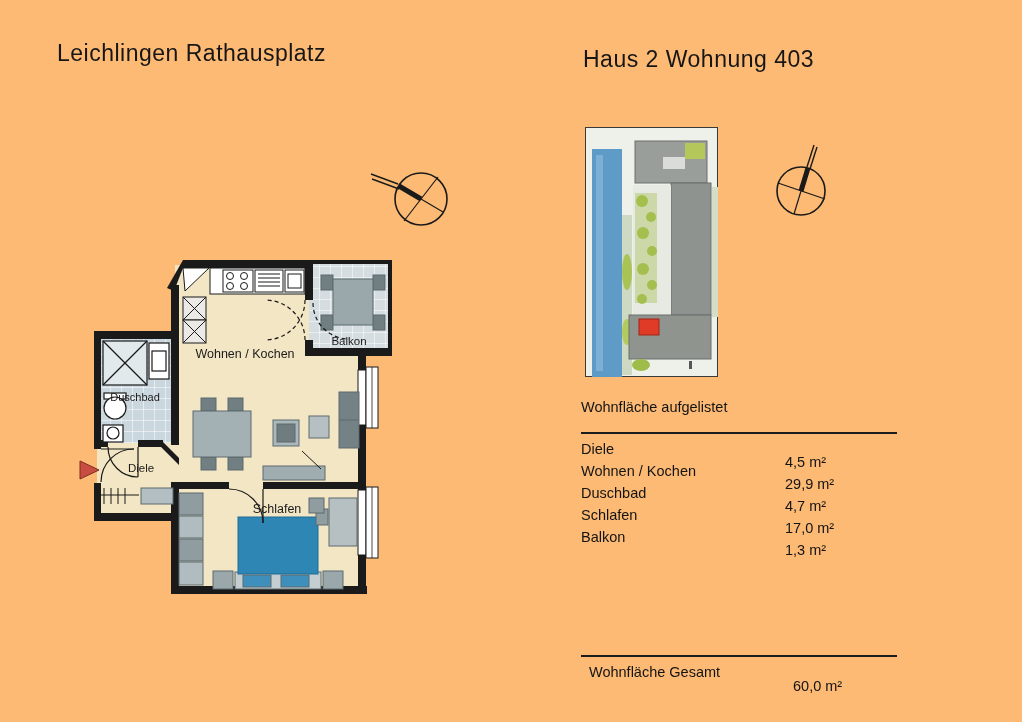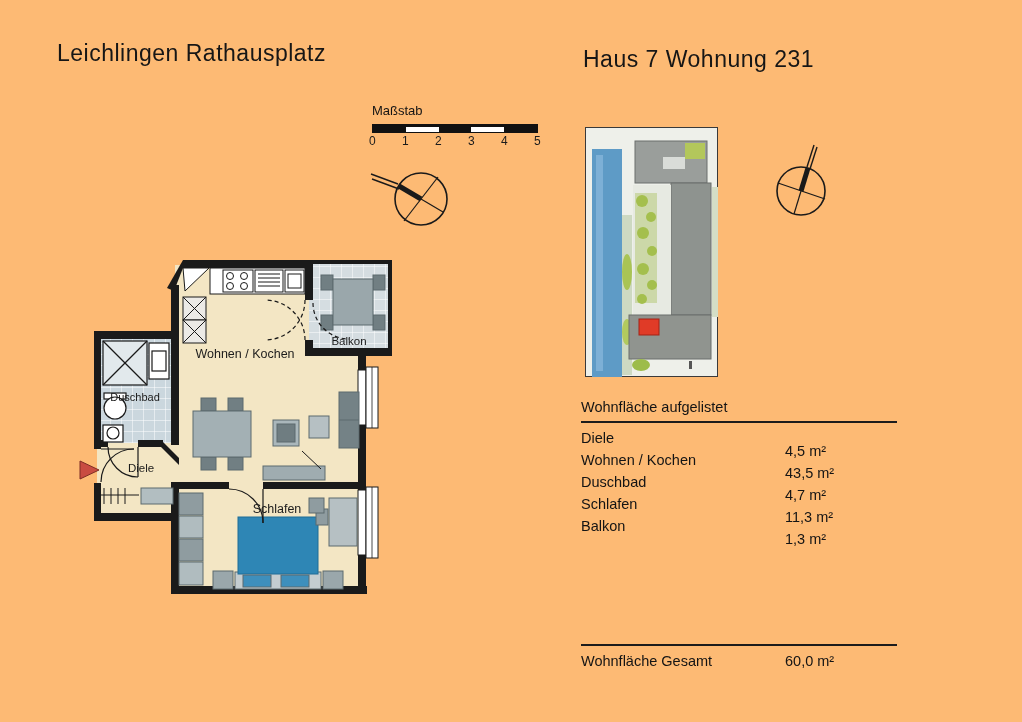--- a/index.html
+++ b/index.html
@@ -15,56 +15,38 @@
   #scalebar{position:absolute;left:372px;top:103px;width:180px;}
   #scalebar .lbl{font-size:13px;margin-bottom:6px;color:#141414;}
   #scalebar .bar{width:166px;height:9px;border:1px solid #111;border-top:3px solid #111;display:flex;}
   #scalebar .seg{flex:1 1 auto;}
   .seg.b{background:#111;}
   .seg.w{background:#fff;}
   #scalebar .ticks{position:relative;height:14px;margin-top:1px;font-size:12px;}
   #scalebar .ticks span{position:absolute;top:0;}
   
   #area-table{position:absolute;left:581px;top:399px;width:316px;font-size:14.5px;color:#141414;}
-  #area-table .tbl-title{margin-bottom:6px;}
+  #area-table .tbl-title{margin-bottom:17px;}
   #area-table .rule{height:2px;background:#1c1c1c;margin:0 0 7px 0;}
   #area-table .row{position:relative;height:22px;}
   #area-table .row .val{position:absolute;left:204px;top:0;margin-top:13px;}
   #area-table #total-rule{margin-top:104px;}
-  #area-table .total-row{position:relative;height:22px;margin-top:6px;}
-  #area-table .total-row .val{position:absolute;left:204px;top:0;}
+  #area-table .total-row{position:relative;height:22px;margin-top:6px;margin-left:8px;}
+  #area-table .total-row .val{position:absolute;left:204px;top:14px;}
   svg{position:absolute;}
   text{font-family:"Liberation Sans", sans-serif;}
 </style>
 </head>
 <body>
 
 <div id="page">
 
   <div class="title" id="title-left">Leichlingen Rathausplatz</div>
-  <div class="title" id="title-right">Haus 7 Wohnung 231</div>
-
-  <div id="scalebar">
-    <div class="lbl">Maßstab</div>
-    <div class="bar">
-      <div class="seg b"></div>
-      <div class="seg w"></div>
-      <div class="seg b"></div>
-      <div class="seg w"></div>
-      <div class="seg b"></div>
-    </div>
-    <div class="ticks">
-      <span style="left:-3px">0</span>
-      <span style="left:30px">1</span>
-      <span style="left:63px">2</span>
-      <span style="left:96px">3</span>
-      <span style="left:129px">4</span>
-      <span style="left:162px">5</span>
-    </div>
-  </div>
+  <div class="title" id="title-right">Haus 2 Wohnung 403</div>
+
 
   <svg style="left:368px;top:158px" width="85" height="80" viewBox="0 0 85 80">
     <circle cx="53" cy="41" r="26" fill="none" stroke="#1a1a1a" stroke-width="1.6"></circle>
     <line x1="31" y1="28" x2="75" y2="54" stroke="#1a1a1a" stroke-width="1.2"></line>
     <line x1="36" y1="63" x2="70" y2="19" stroke="#1a1a1a" stroke-width="1.2"></line>
     <line x1="53" y1="41" x2="31" y2="28" stroke="#1a1a1a" stroke-width="5"></line>
     <line x1="30" y1="26" x2="3" y2="16" stroke="#1a1a1a" stroke-width="1.4"></line>
     <line x1="31" y1="31" x2="4" y2="21" stroke="#1a1a1a" stroke-width="1.4"></line>
   </svg>
 
@@ -263,29 +245,29 @@
 
   <div id="area-table">
     <div class="tbl-title">Wohnfläche aufgelistet</div>
     <div class="rule"></div>
     <div class="row">
       <span>Diele</span>
       <span class="val">4,5 m²</span>
     </div>
     <div class="row">
       <span>Wohnen / Kochen</span>
-      <span class="val">43,5 m²</span>
+      <span class="val">29,9 m²</span>
     </div>
     <div class="row">
       <span>Duschbad</span>
       <span class="val">4,7 m²</span>
     </div>
     <div class="row">
       <span>Schlafen</span>
-      <span class="val">11,3 m²</span>
+      <span class="val">17,0 m²</span>
     </div>
     <div class="row">
       <span>Balkon</span>
       <span class="val">1,3 m²</span>
     </div>
     <div class="rule" id="total-rule"></div>
     <div class="total-row">
       <span>Wohnfläche Gesamt</span>
       <span class="val">60,0 m²</span>
     </div>

